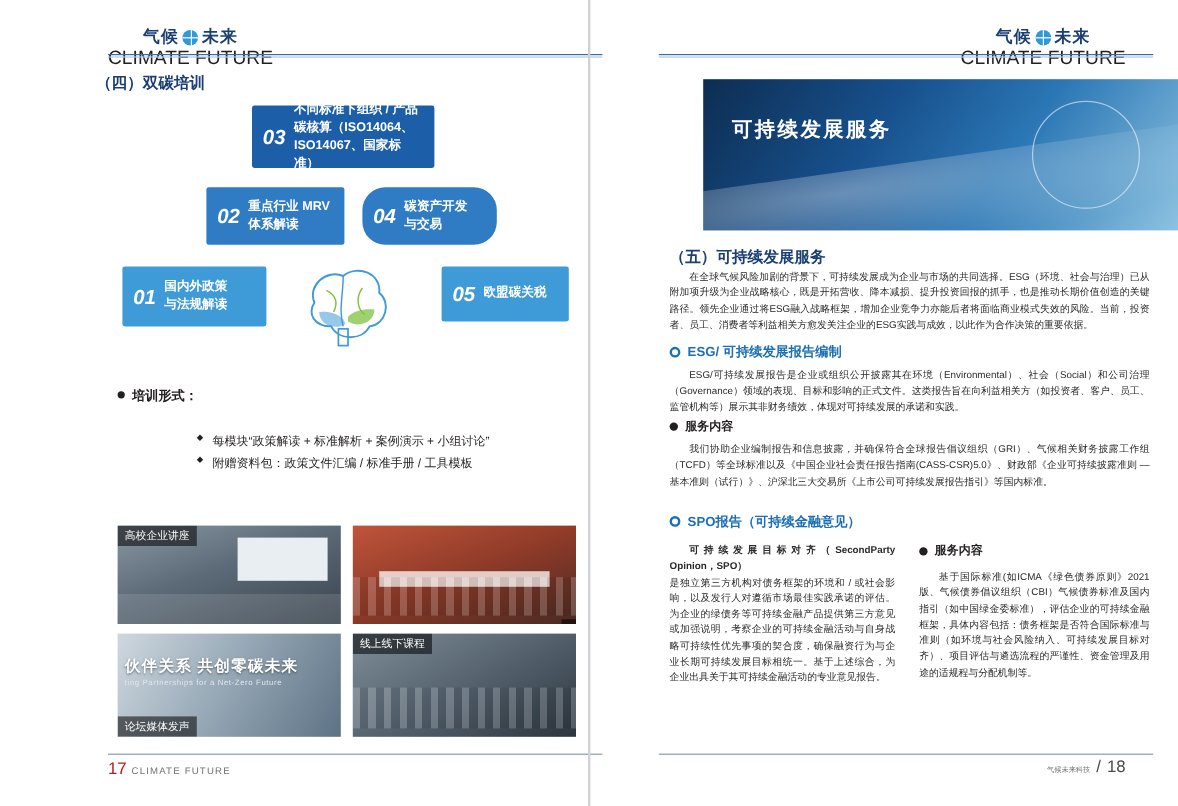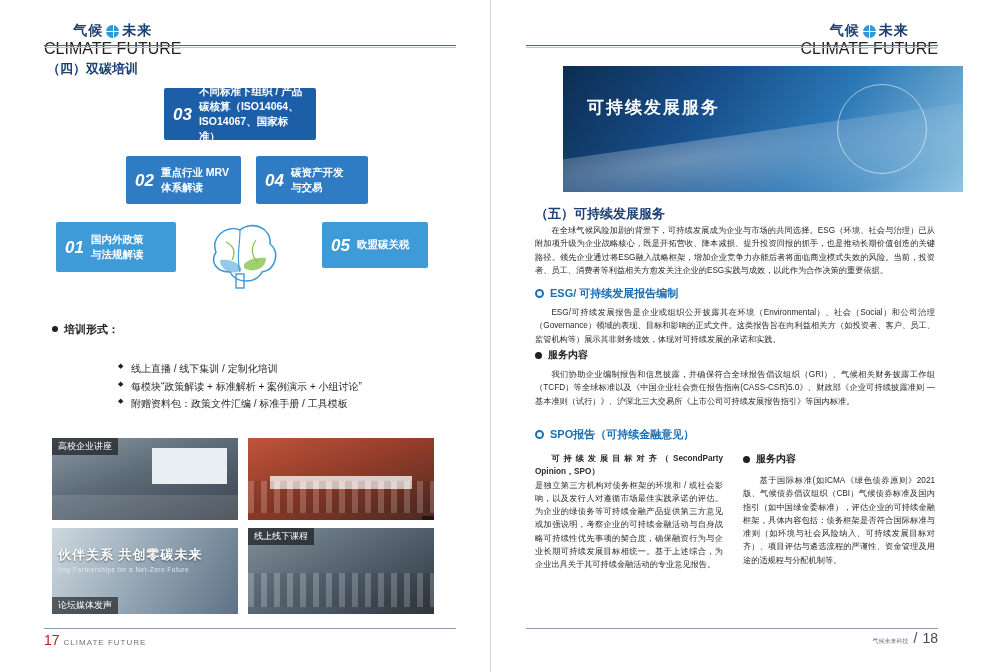--- a/index.html
+++ b/index.html
@@ -4,53 +4,53 @@
 <style>
   * { box-sizing: border-box; }
   html, body { margin: 0; padding: 0; }
   body {
     width: 982px; height: 672px;
     background: #ffffff;
     font-family: "Liberation Sans", sans-serif;
     color: #231f20;
     overflow: hidden;
   }
-  .spread { position: relative; width: 982px; height: 672px; display: flex; }
+  .spread { position: relative; width: 982px; height: 672px; display: flex; padding-left: 46px; }
   .page { position: relative; height: 672px; width: 491px; background: #fff; }
   .gutter { position: absolute; left: 490px; top: 0; width: 2px; height: 672px; background: #cfd3d6; }
 
   
   .logo { display: flex; align-items: center; gap: 3px; }
   .logo .cn { font-size: 14px; font-weight: bold; color: #1b3f73; letter-spacing: 1px; font-family: "DejaVu Sans", sans-serif; }
   .logo .globe { width: 13px; height: 13px; border-radius: 50%; background: #2f9bd6; position: relative; display: inline-block; }
   .logo .globe:before { content: ""; position: absolute; left: 50%; top: 0; width: 1px; height: 13px; background: #fff; }
   .logo .globe:after { content: ""; position: absolute; top: 50%; left: 0; height: 1px; width: 13px; background: #fff; }
   .logo-wrap { position: absolute; display: flex; flex-direction: column; align-items: center; }
 
   .rule { position: absolute; height: 1px; background: #2f6fa8; }
 
   
   .l-header { position: absolute; left: 44px; top: 22px; }
   .l-rule-1 { left: 44px; top: 45px; width: 412px; }
   .l-rule-2 { left: 44px; top: 47px; width: 412px; background: #b8c7d6; }
 
   .sec-title { font-size: 13px; font-weight: bold; color: #1b3f73; }
-  .l-sec-title { position: absolute; left: 47px; top: 60px; }
+  .l-sec-title { position: absolute; left: 34px; top: 60px; }
 
   
   .fbox { position: absolute; display: flex; align-items: center; color: #fff; border-radius: 2px; }
   .fbox .num {
     font-size: 17px; font-weight: bold; font-style: italic;
     padding: 0 7px 0 9px; line-height: 1;
   }
   .fbox .txt { font-size: 10.5px; font-weight: bold; line-height: 1.45; padding-right: 8px; }
 
   .fbox-03 { left: 164px; top: 88px; width: 152px; height: 52px; background: #1c5fa8; }
   .fbox-02 { left: 126px; top: 156px; width: 115px; height: 48px; background: #2f7cc4; }
-  .fbox-04 { left: 256px; top: 156px; width: 112px; height: 48px; background: #2f7cc4; }
+  .fbox-04 { left: 256px; top: 156px; width: 112px; height: 48px; background: #2f7cc4; border-radius: 19px; }
   .fbox-01 { left: 56px; top: 222px; width: 120px; height: 50px; background: #3f9ad8; }
   .fbox-05 { left: 322px; top: 222px; width: 106px; height: 46px; background: #3f9ad8; }
 
   
   .brain { position: absolute; left: 196px; top: 212px; width: 96px; height: 86px; }
 
   
   .train-head { position: absolute; left: 52px; top: 322px; font-size: 11px; font-weight: bold; }
   .train-head .dot { display: inline-block; width: 6px; height: 6px; border-radius: 50%; background: #231f20; margin-right: 6px; vertical-align: 1px; }
   .train-list { position: absolute; left: 78px; top: 344px; width: 330px; }
@@ -181,21 +181,20 @@
         <path d="M48 52 C56 44, 70 46, 70 46 C70 56, 58 62, 48 56 Z" fill="#7fc241" opacity=".75"></path>
         <path d="M44 54 C36 46, 24 48, 24 48 C24 58, 36 64, 46 58 Z" fill="#3f9ad8" opacity=".55"></path>
         <rect x="40" y="62" width="8" height="14" fill="none" stroke="#3f9ad8" stroke-width="1.4"></rect>
       </svg>
     </div>
 
     <div class="train-head">
       <span class="dot"></span><span>培训形式：</span>
     </div>
     <ul class="train-list">
-      <li>线上直播 / 线下集训 / 定制化培训</li>
       <li>每模块“政策解读 + 标准解析 + 案例演示 + 小组讨论”</li>
       <li>附赠资料包：政策文件汇编 / 标准手册 / 工具模板</li>
     </ul>
 
     <div class="photos">
       <div class="ph ph1">
         <div class="screen"></div>
         <div class="ph-inner-bars"></div>
         <div class="cap">高校企业讲座</div>
       </div>

